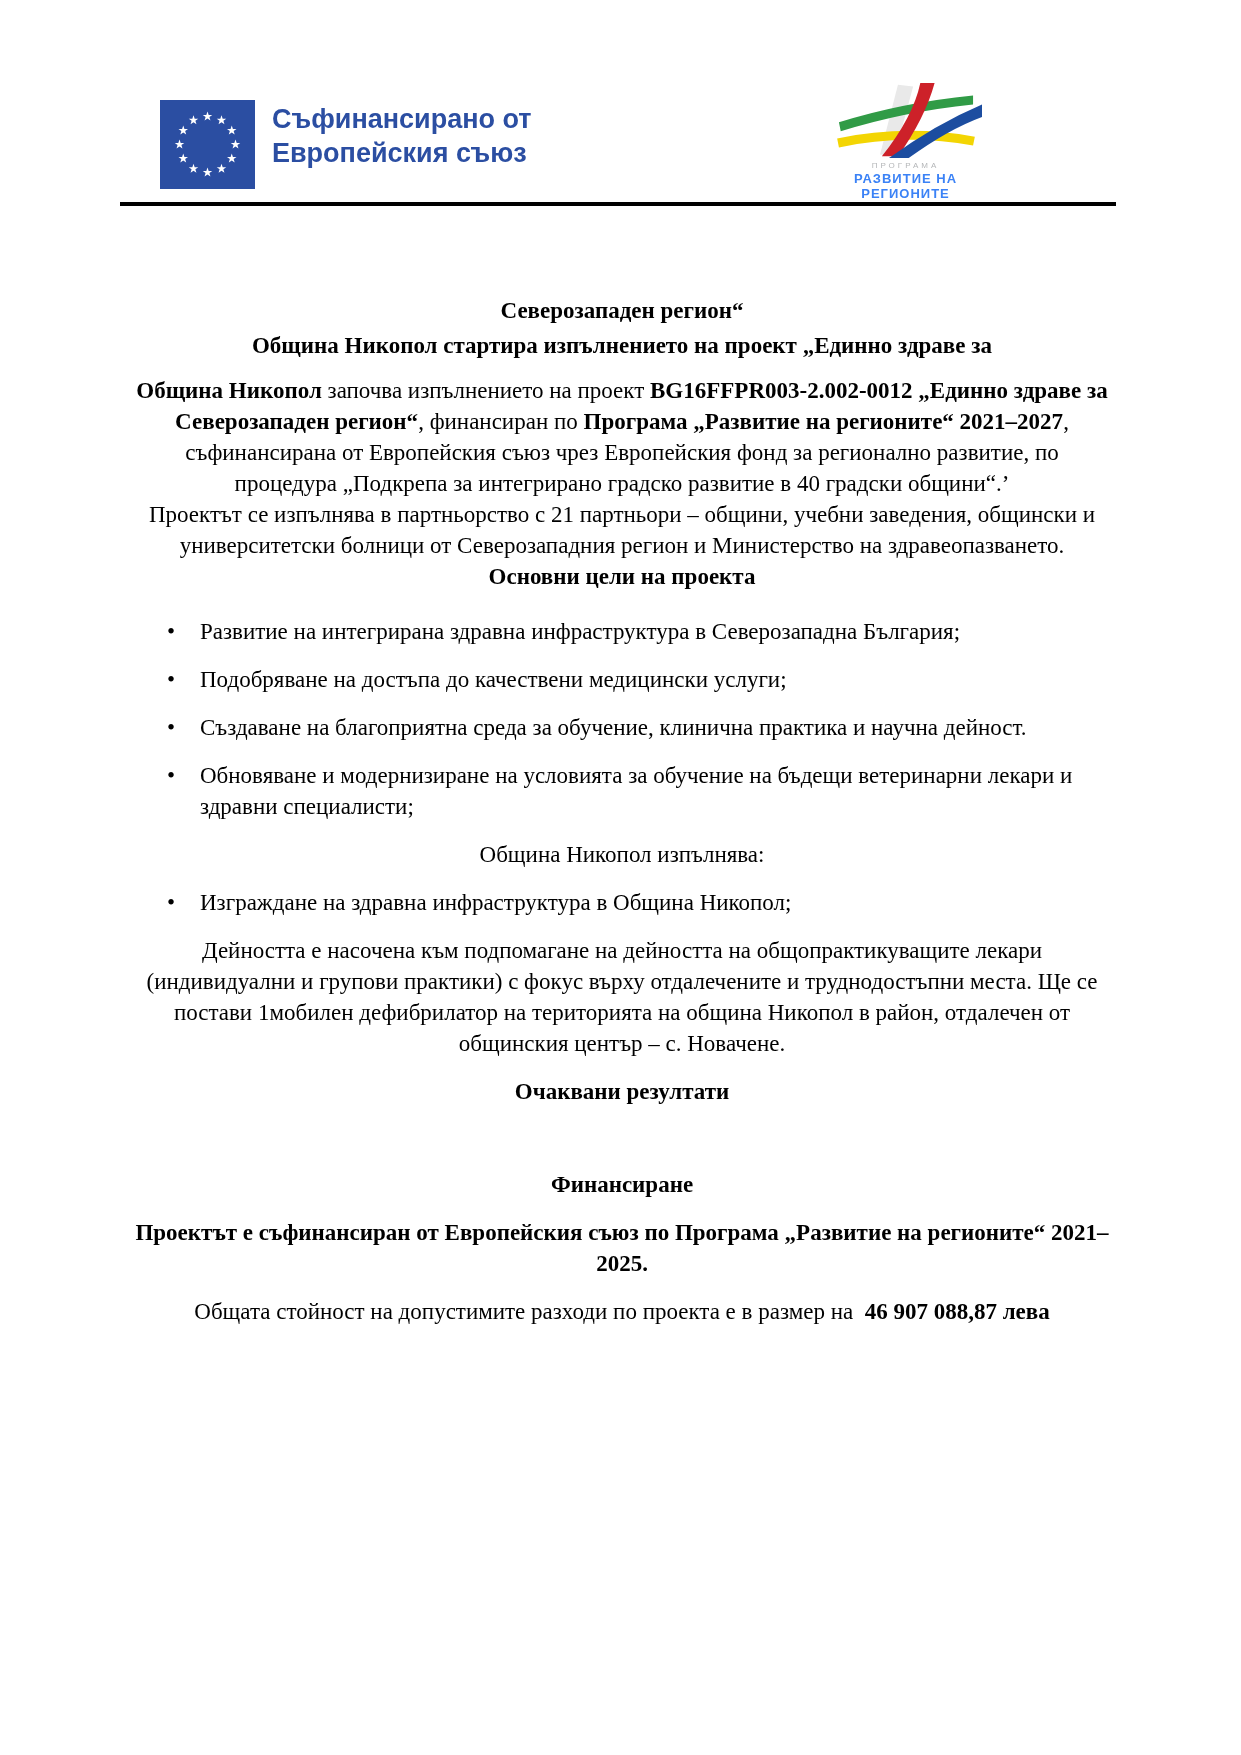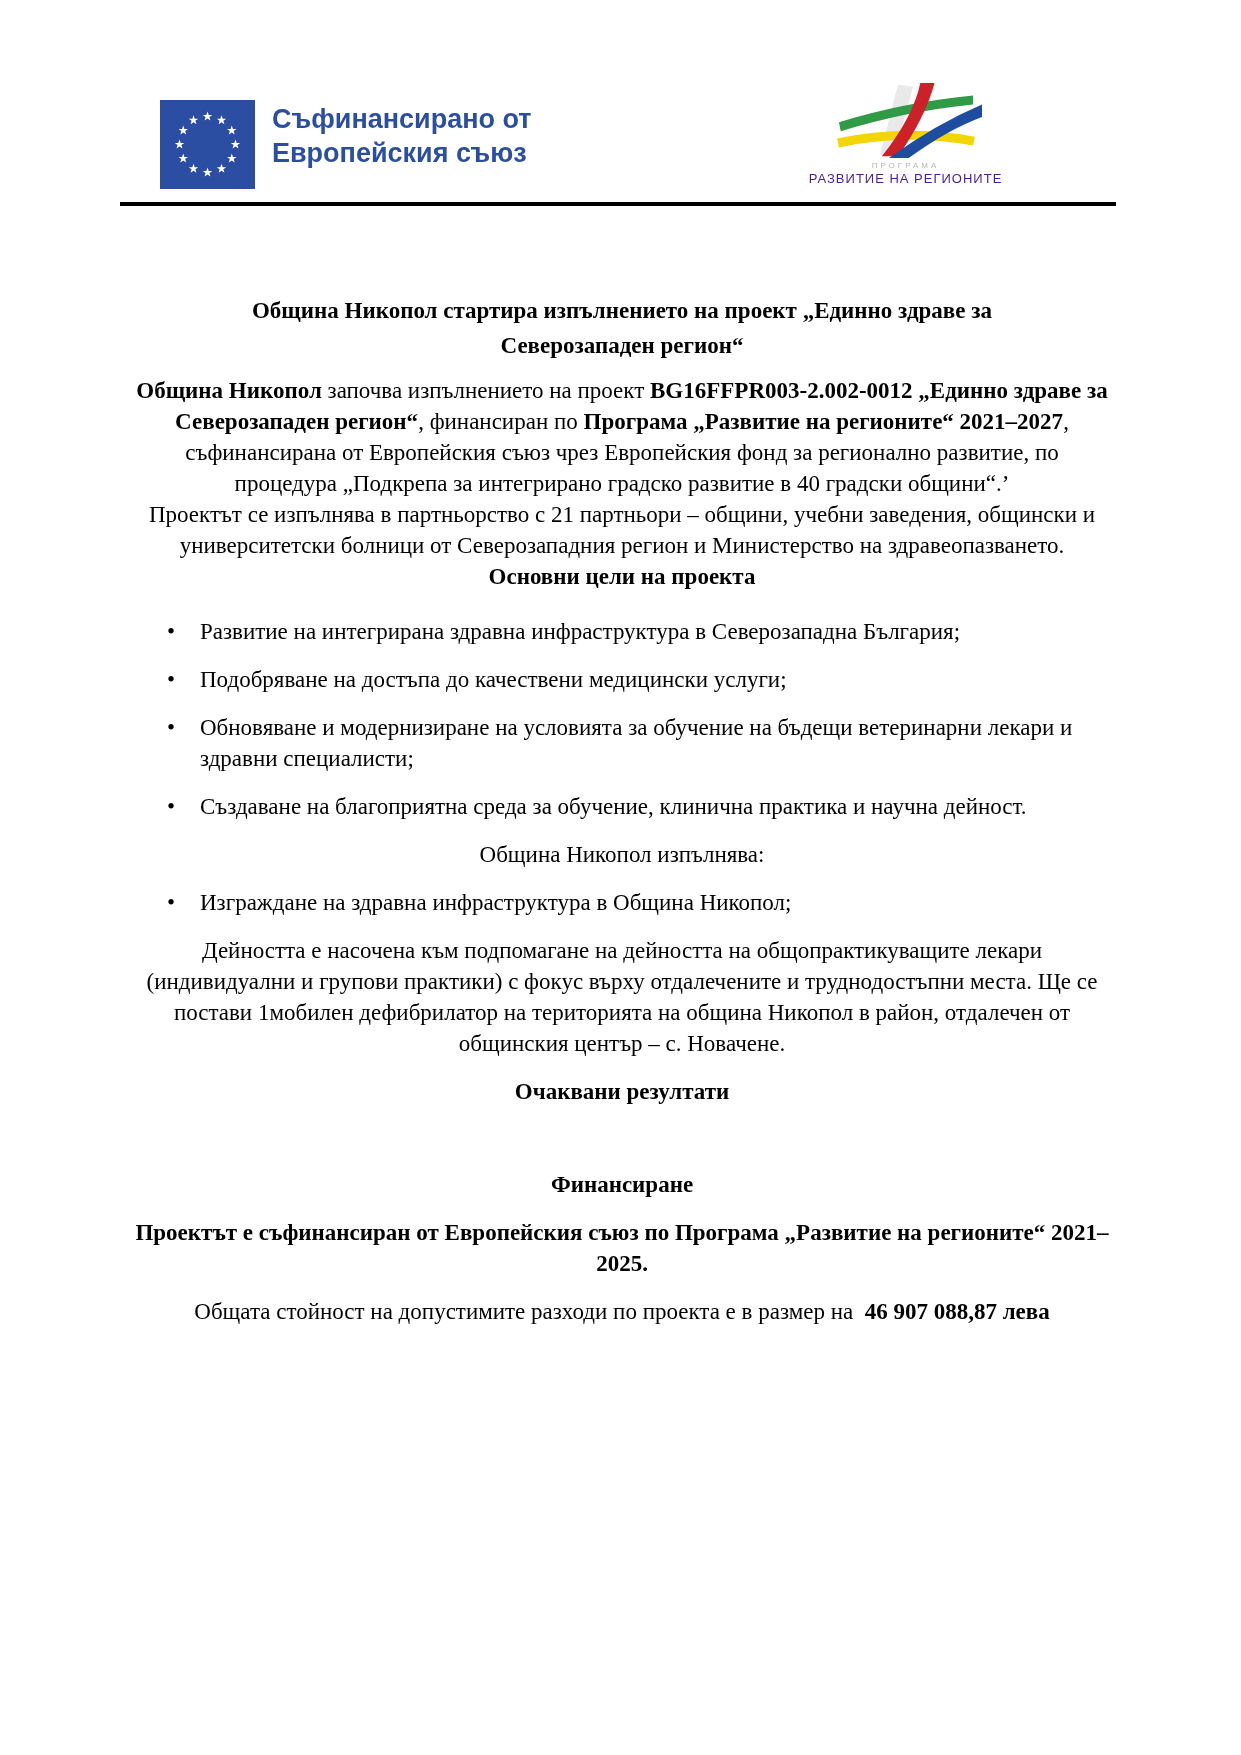--- a/index.html
+++ b/index.html
@@ -15,21 +15,21 @@
     margin-left:17px; margin-top:2px;
     font-family:"Liberation Sans", sans-serif; font-weight:bold;
     font-size:27px; line-height:34px; color:#2b4ea2; white-space:nowrap;
   }
   .eu-logo-text span { display:block; }
 
   .program-logo { position:absolute; left:808px; top:83px; width:195px; text-align:center;
     font-family:"Liberation Sans", sans-serif; }
   .program-logo svg.ribbons { display:block; width:160px; height:76px; margin:0 auto; }
   .prog-small { font-size:8px; letter-spacing:3px; color:#b4b6b8; margin-top:2px; }
-  .prog-large { font-size:13px; font-weight:normal; letter-spacing:1px; color:#4c1d95; margin-top:1px; }
+  .prog-large { font-size:13px; font-weight:bold; letter-spacing:1px; color:#3b82f6; margin-top:1px; }
 
   .rule { position:absolute; left:120px; top:202px; width:996px; height:4px; background:#000; }
 
   
   .content { position:absolute; left:133px; top:293px; width:978px; font-size:23px; line-height:31px; }
   .content p { margin:17px 0 0 0;text-align:center; }
   .title { font-weight:bold; text-align:center; font-size:23px; line-height:35px; }
   .mt-sm { margin-top:12px !important; }
   .nospace { margin-top:0 !important; }
   .h { font-weight:bold; }
@@ -84,33 +84,33 @@
       <div class="prog-small">ПРОГРАМА</div>
       <div class="prog-large">РАЗВИТИЕ НА РЕГИОНИТЕ</div>
     </div>
 
     <div class="rule"></div>
   </div>
 
   <div class="content">
 
     <div class="title">
+      <div>Северозападен регион“</div>
       <div>Община Никопол стартира изпълнението на проект „Единно здраве за</div>
-      <div>Северозападен регион“</div>
     </div>
 
     <p class="mt-sm"><span style="font-weight: bold;">Община Никопол</span><span> започва изпълнението на проект </span><span style="font-weight: bold;">BG16FFPR003-2.002-0012 „Единно здраве за Северозападен регион“</span><span>, финансиран по </span><span style="font-weight: bold;">Програма „Развитие на регионите“ 2021–2027</span><span>, съфинансирана от Европейския съюз чрез Европейския фонд за регионално развитие, по процедура „Подкрепа за интегрирано градско развитие в 40 градски общини“.’</span></p>
     <p class="nospace">Проектът се изпълнява в партньорство с 21 партньори – общини, учебни заведения, общински и университетски болници от Северозападния регион и Министерство на здравеопазването.</p>
 
     <p class="h nospace">Основни цели на проекта</p>
     <ul class="big-gap list-spaced">
       <li>Развитие на интегрирана здравна инфраструктура в Северозападна България;</li>
       <li>Подобряване на достъпа до качествени медицински услуги;</li>
+      <li>Създаване на благоприятна среда за обучение, клинична практика и научна дейност.</li>
       <li>Обновяване и модернизиране на условията за обучение на бъдещи ветеринарни лекари и здравни специалисти;</li>
-      <li>Създаване на благоприятна среда за обучение, клинична практика и научна дейност.</li>
     </ul>
 
     <p>Община Никопол изпълнява:</p>
     <ul>
       <li>Изграждане на здравна инфраструктура в Община Никопол;</li>
     </ul>
     <p>Дейността е насочена към подпомагане на дейността на общопрактикуващите лекари (индивидуални и групови практики) с фокус върху отдалечените и труднодостъпни места. Ще се постави 1мобилен дефибрилатор на територията на община Никопол в район, отдалечен от общинския център – с. Новачене.</p>
 
     <p class="h">Очаквани резултати</p>
 

